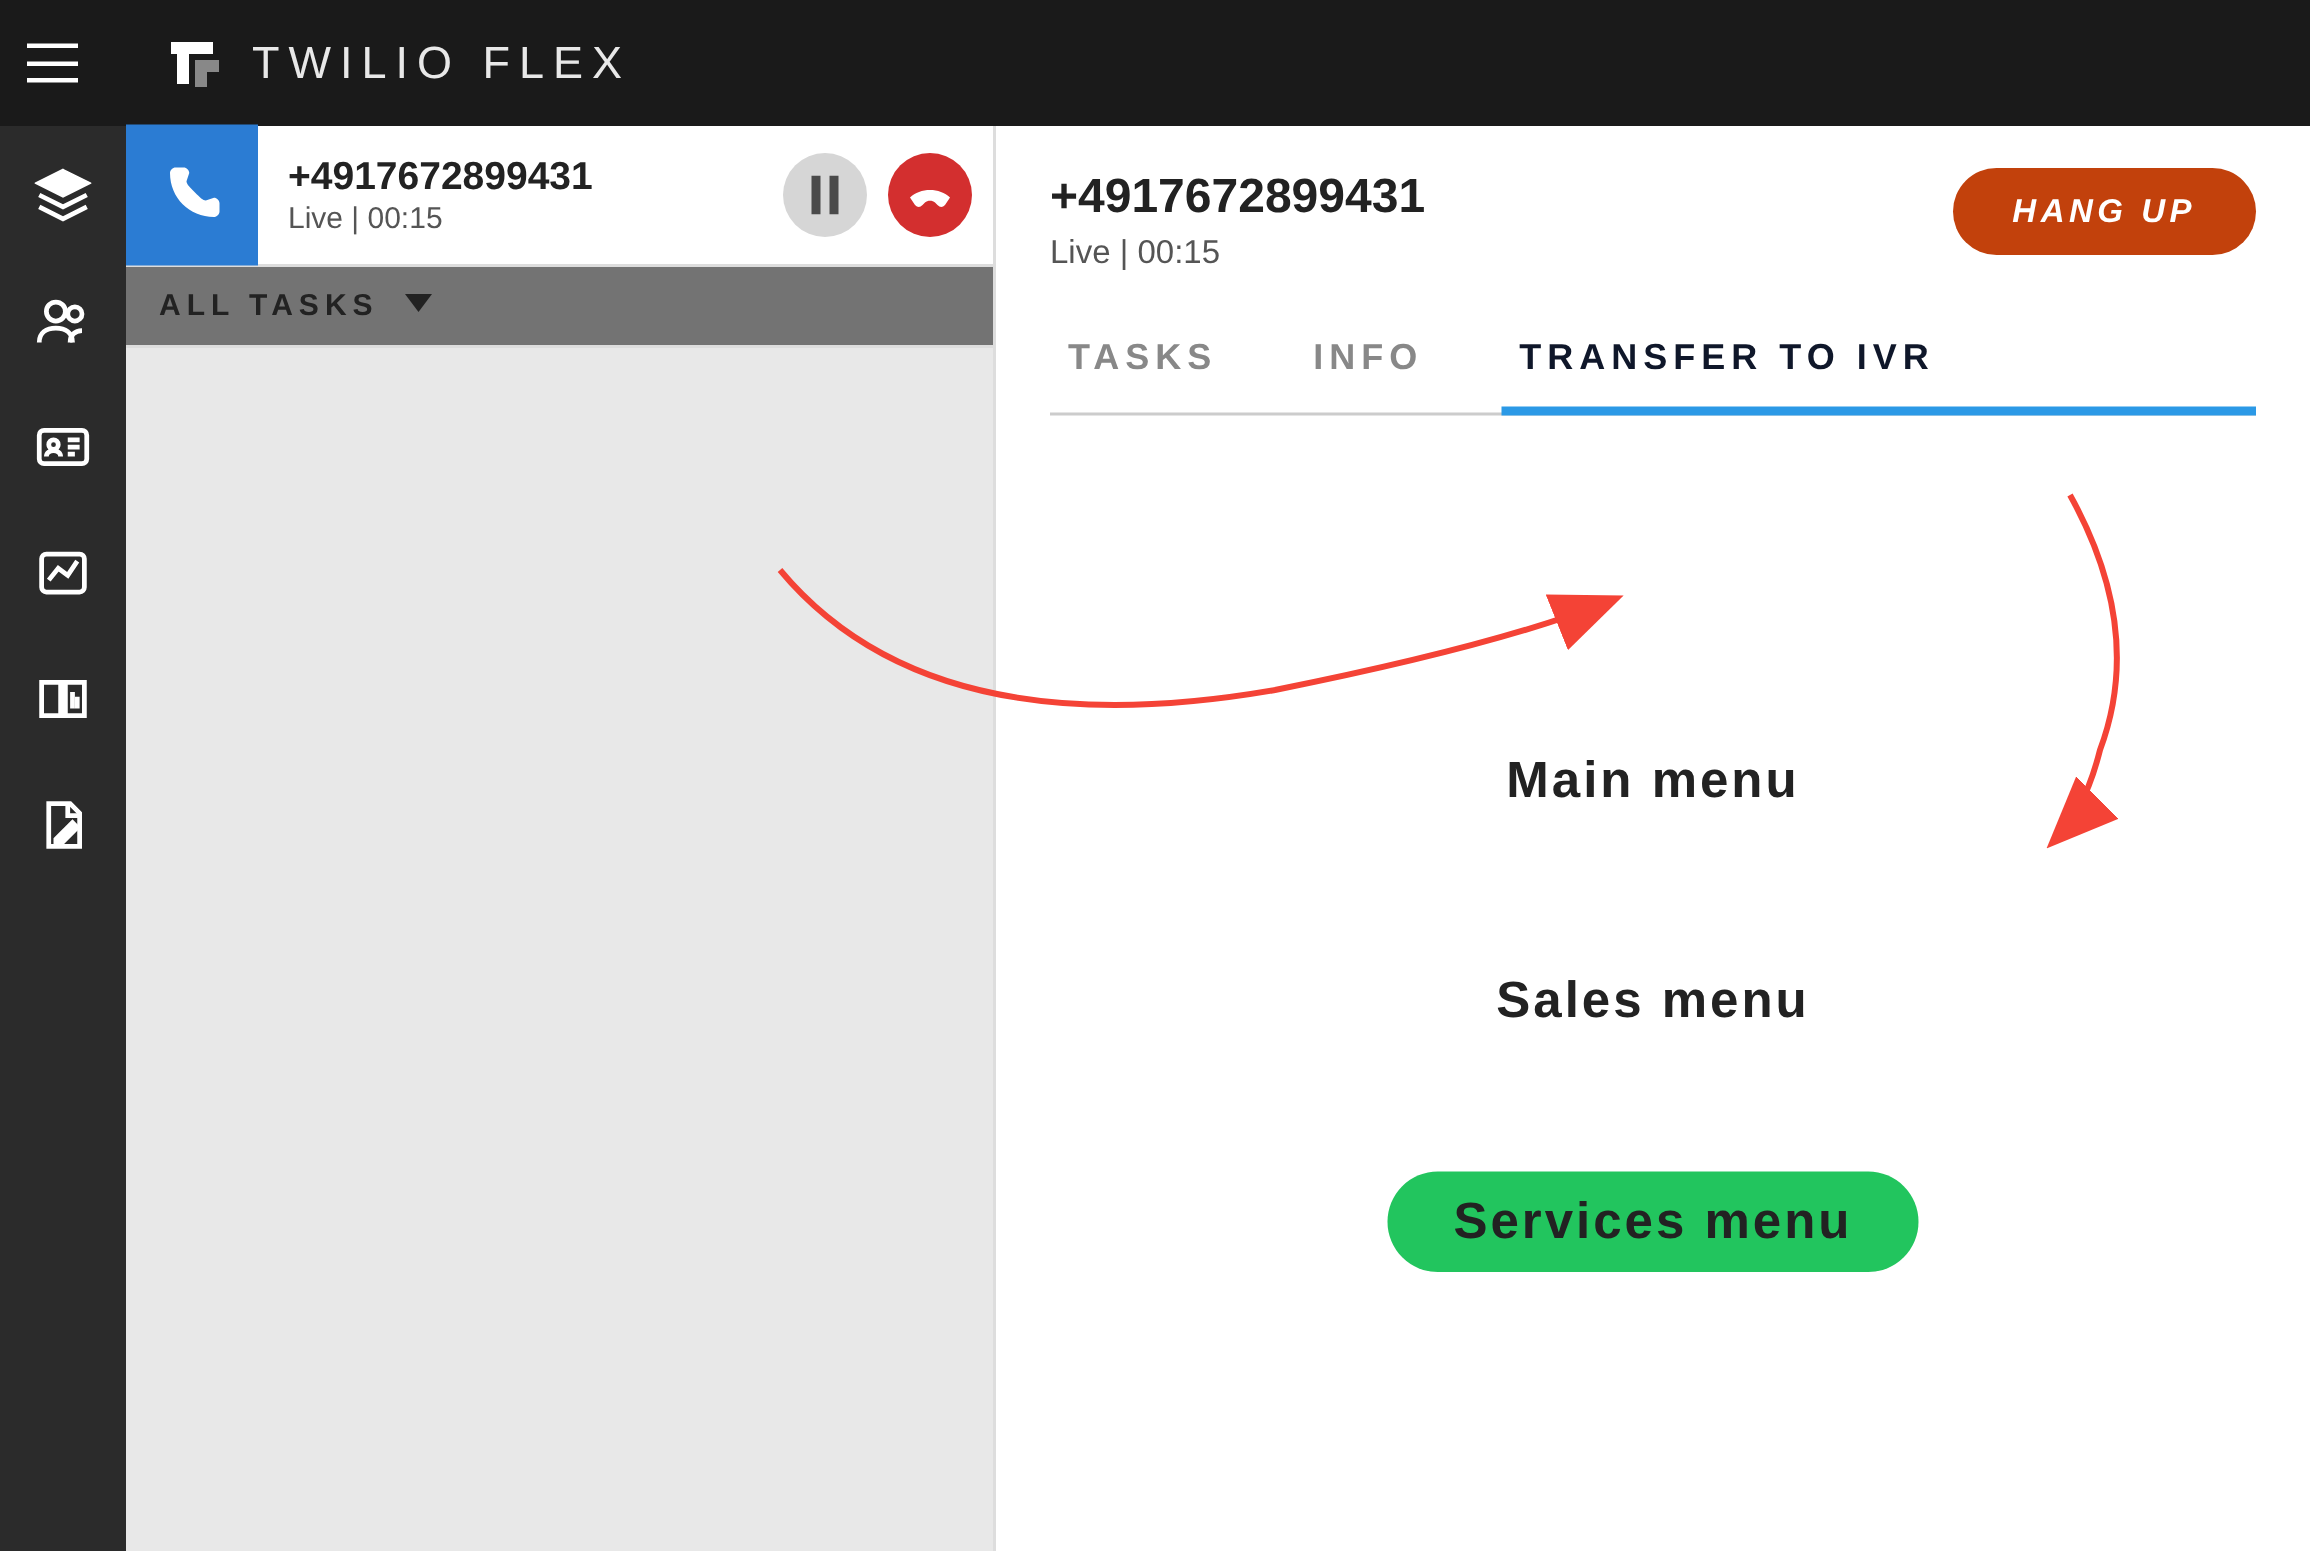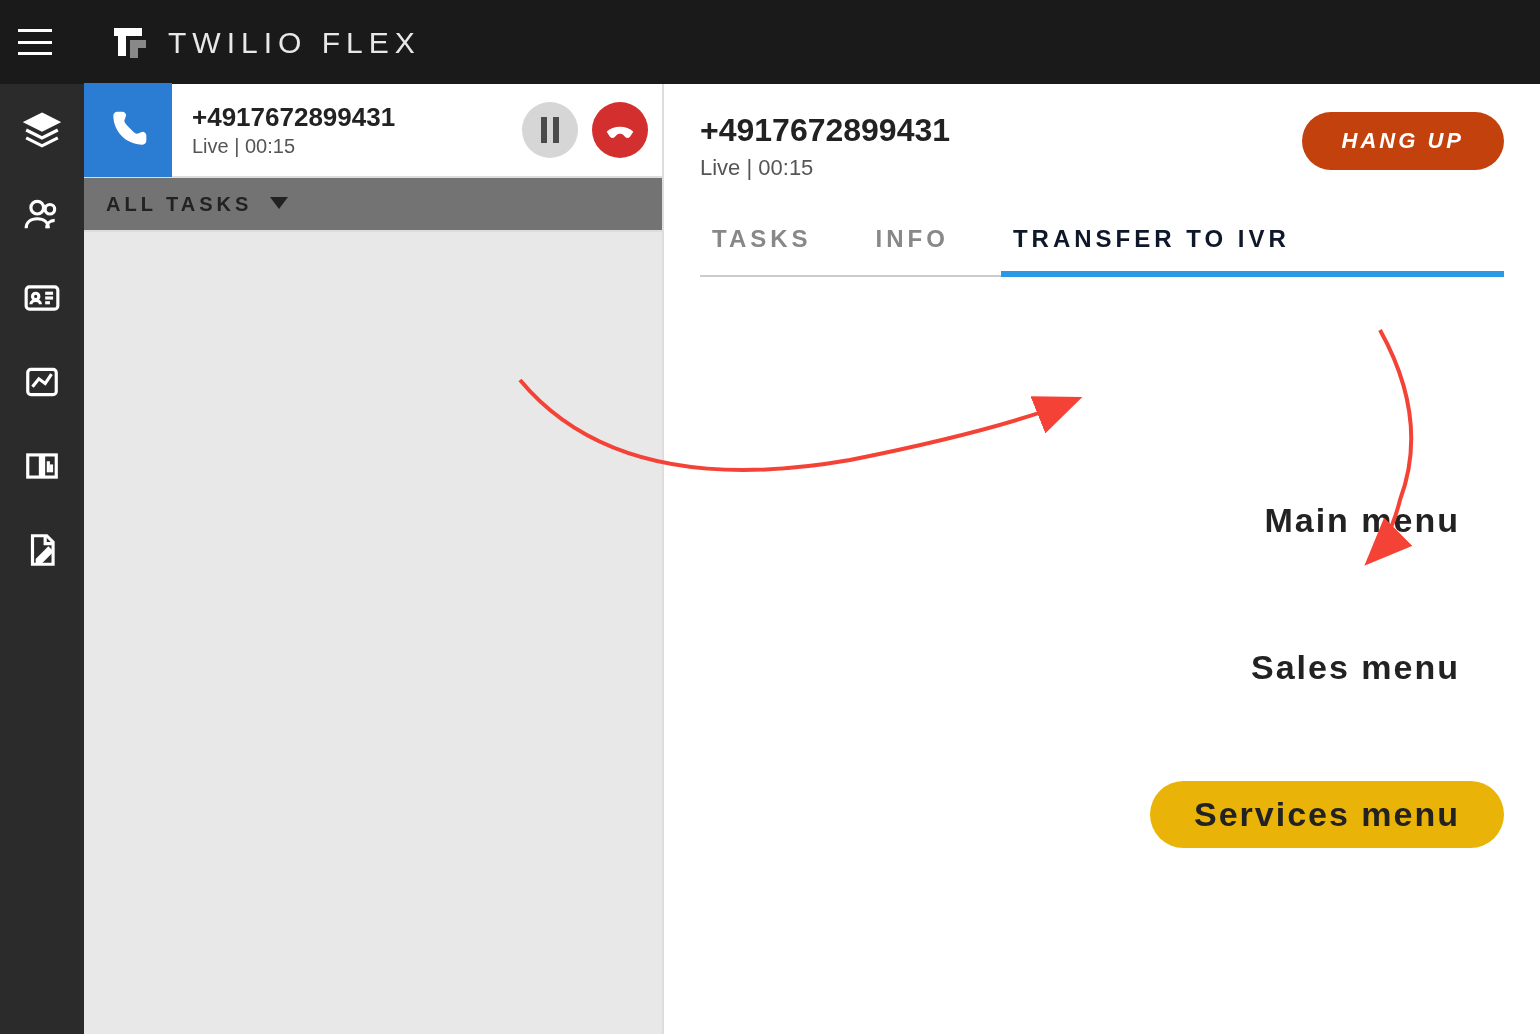--- a/index.html
+++ b/index.html
@@ -53,27 +53,27 @@
     font-size: 22px; font-weight: 700; letter-spacing: 3px; cursor: pointer; font-style: italic;
   }
   .tabs-row {
     display: flex; gap: 40px; margin-top: 44px; border-bottom: 2px solid #ccc;
     font-size: 24px; font-weight: 700; letter-spacing: 4px;
   }
   .tab { padding: 0 12px 18px 12px; color: #888; cursor: pointer; }
   .tab.active { color: #0f172a; border-bottom: 6px solid #2b99e6; margin-bottom: -2px; }
   .tab:last-child.active { flex: 1; text-align: left; }
   .ivr-options {
-    margin-top: 210px; display: flex; flex-direction: column; align-items: flex-end; gap: 80px;
+    margin-top: 210px; display: flex; flex-direction: column; align-items: center; gap: 80px;
   }
   .ivr-option {
     font-size: 34px; font-weight: 700; letter-spacing: 2px; color: #222;
     padding: 14px 44px; border-radius: 999px; cursor: pointer;
   }
-  .ivr-option.highlight { background: #eab308; }
+  .ivr-option.highlight { background: #22c55e; }
   .annotation-svg { position: absolute; top: 0; left: 0; pointer-events: none; }
 </style>
 </head>
 <body>
 
 <div class="topbar">
   <div class="hamburger">
     <span></span>
       <span></span>
       <span></span>

